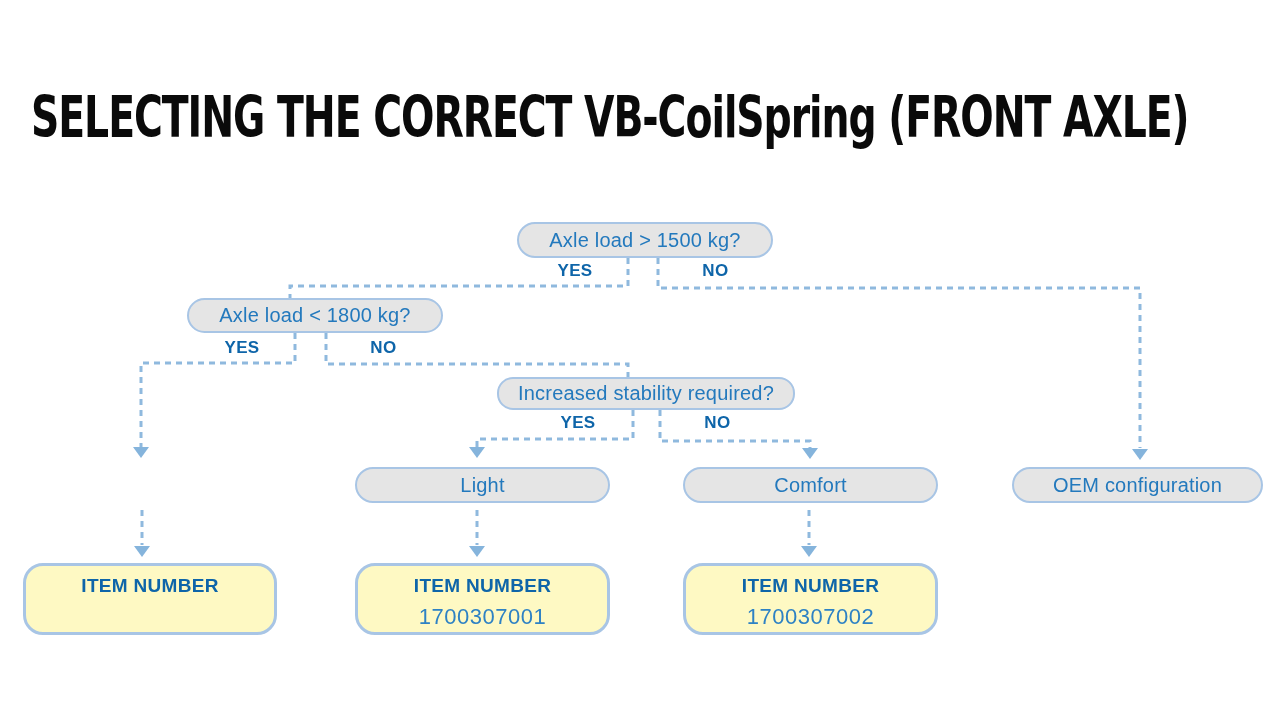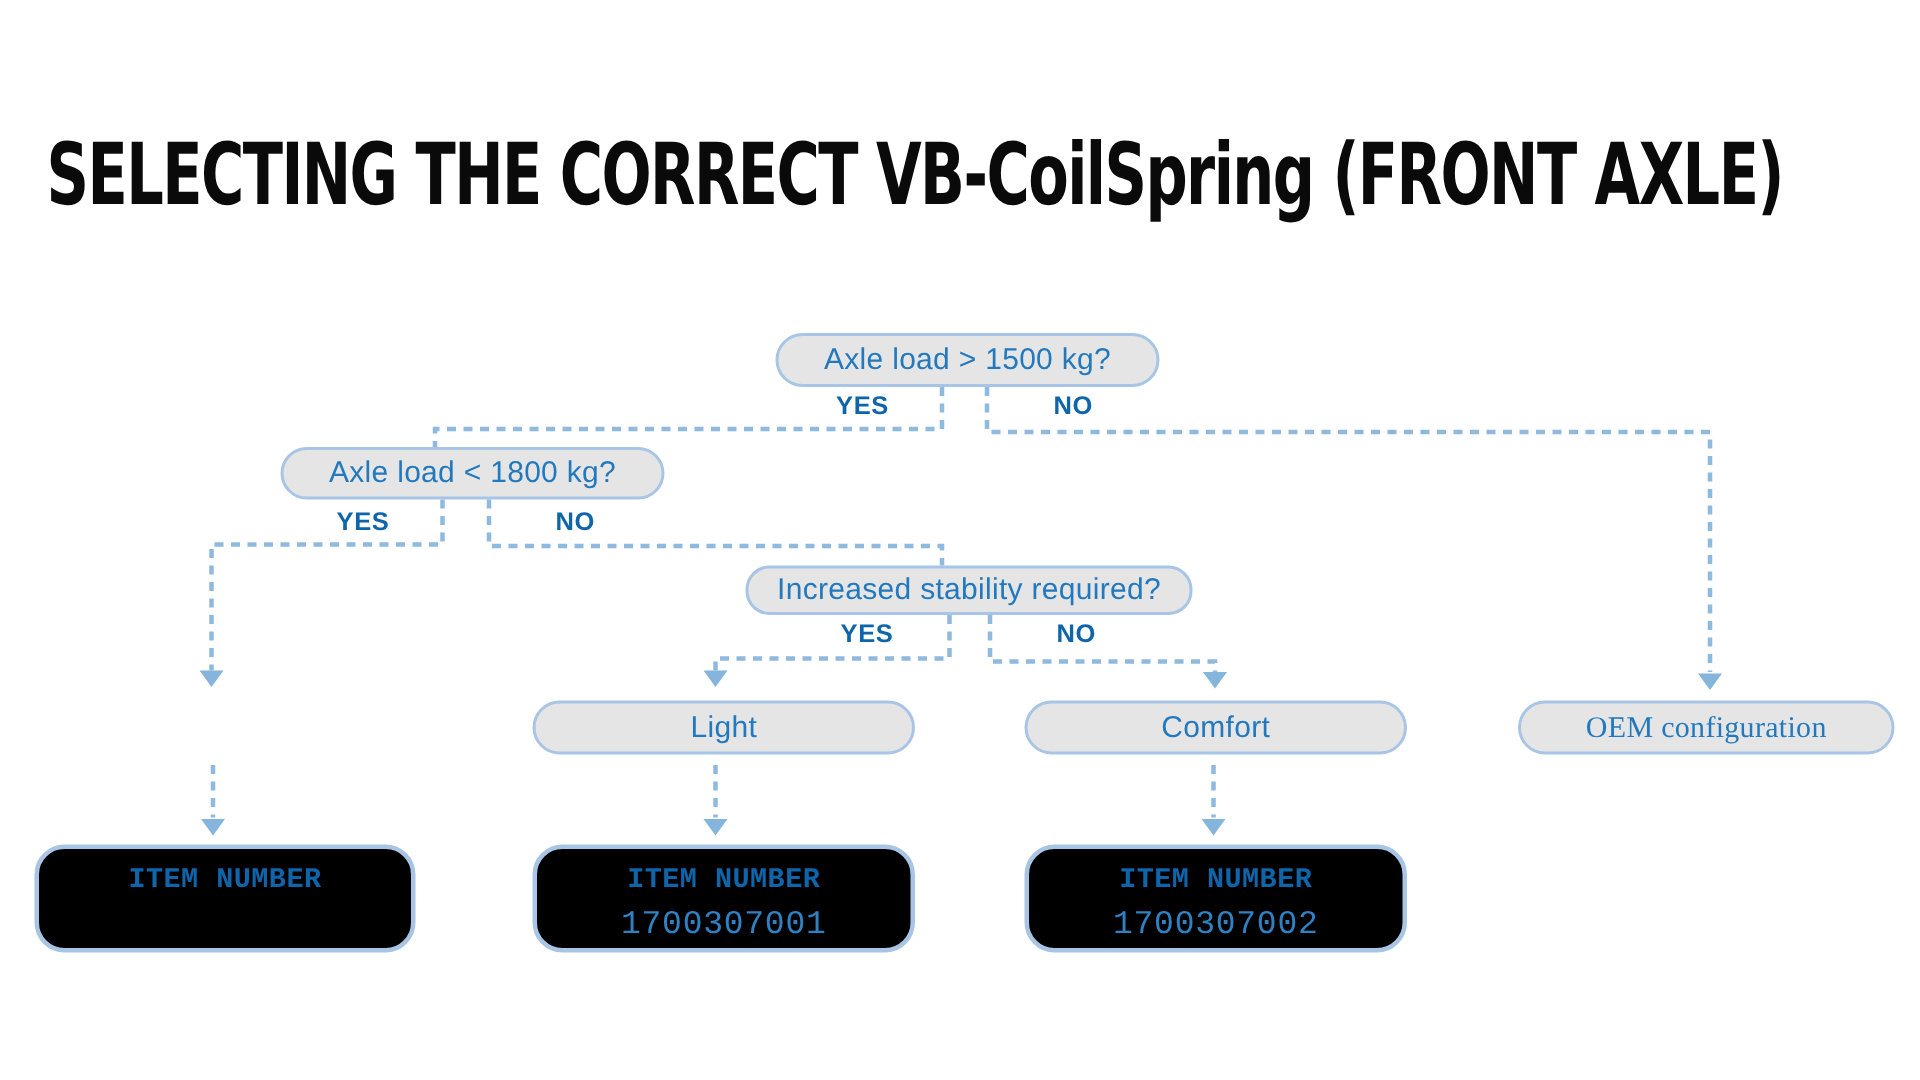--- a/index.html
+++ b/index.html
@@ -31,36 +31,36 @@
     font-size:20px;letter-spacing:0.2px;
   }
   .decision-1{left:517px;top:222px;width:256px;height:36px;line-height:32px;}
   .decision-2{left:187px;top:298px;width:256px;height:35px;line-height:31px;}
   .decision-3{left:497px;top:377px;width:298px;height:33px;line-height:29px;border-radius:16px;}
 
   .outcome{height:36px;line-height:32px;top:467px;}
   .outcome-0{left:23px;width:254px;}
   .outcome-1{left:355px;width:255px;}
   .outcome-2{left:683px;width:255px;}
-  .outcome-3{left:1012px;width:251px;font-family:Liberation Serif, serif;}
+  .outcome-3{left:1012px;width:251px;}
 
   .yn{
     position:absolute;font-weight:bold;font-size:17px;letter-spacing:0.4px;
     color:var(--bold-blue);text-align:center;
   }
   .yn-d1-yes{left:535px;top:261px;width:80px;}
   .yn-d1-no{left:678px;top:261px;width:75px;}
   .yn-d2-yes{left:202px;top:338px;width:80px;}
   .yn-d2-no{left:346px;top:338px;width:75px;}
   .yn-d3-yes{left:538px;top:413px;width:80px;}
   .yn-d3-no{left:680px;top:413px;width:75px;}
 
   .item-box{
     position:absolute;top:563px;height:72px;border:3px solid var(--box-border);
-    border-radius:20px;background:#000000;text-align:center;padding-top:9px;font-family:Liberation Mono, monospace;
+    border-radius:20px;background:#fef9c3;text-align:center;padding-top:9px;
   }
   .item-box-0{left:23px;width:254px;}
   .item-box-1{left:355px;width:255px;}
   .item-box-2{left:683px;width:255px;}
   .item-heading{
     font-weight:bold;font-size:19px;letter-spacing:0.3px;color:var(--bold-blue);
   }
   .item-number{font-size:22px;color:var(--num);margin-top:7px;letter-spacing:0.5px;}
 </style>
 </head>

